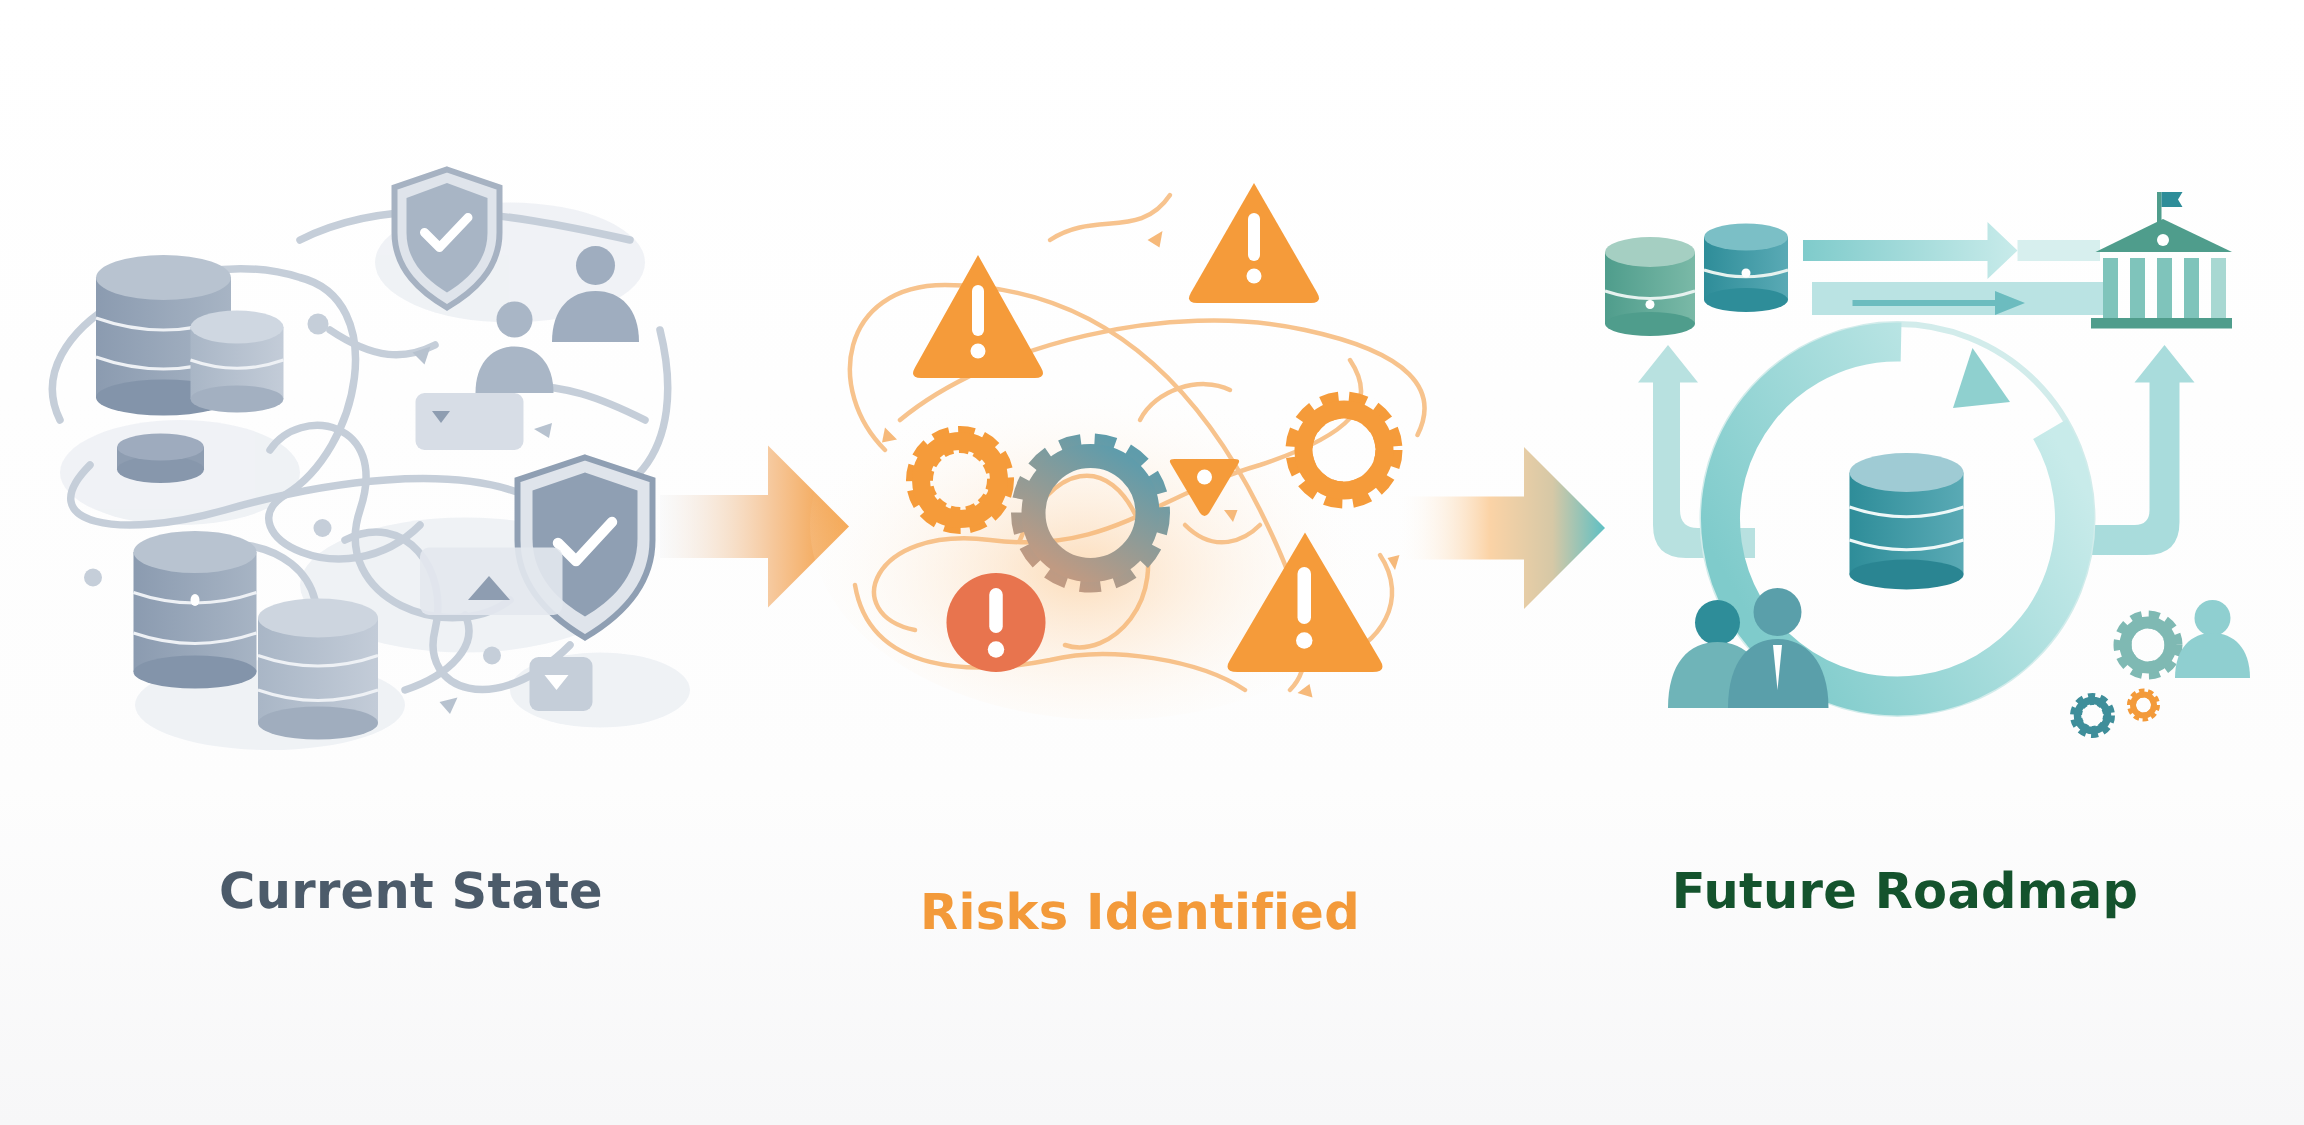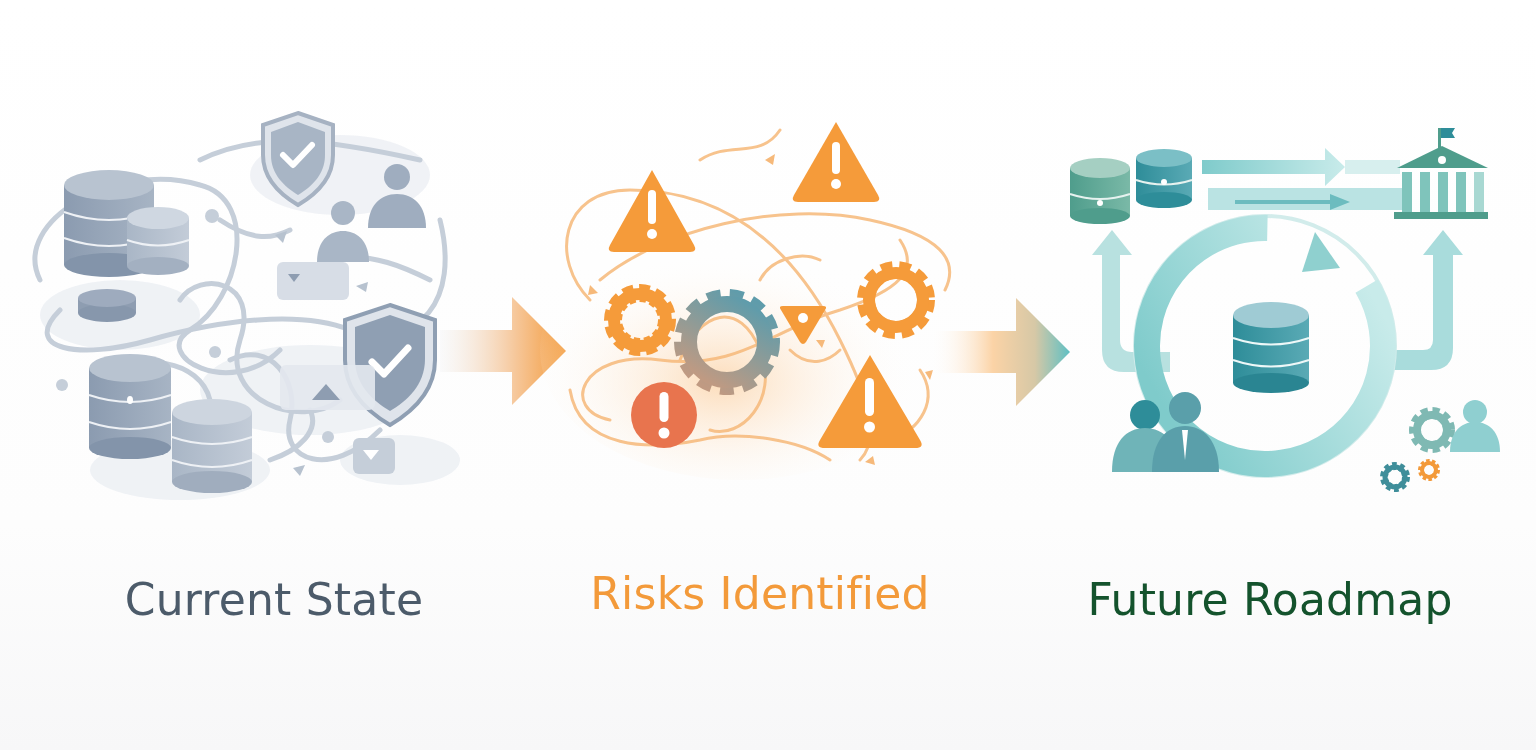--- a/index.html
+++ b/index.html
@@ -4,25 +4,26 @@
 <style>
   html, body { margin:0; padding:0; }
   body {
     width:1536px; height:750px; overflow:hidden; position:relative;
     background: linear-gradient(180deg,#ffffff 0%,#fdfdfd 70%,#f7f7f8 100%);
     font-family: "DejaVu Sans", sans-serif;
   }
   .stage { position:absolute; left:0; top:0; width:1536px; height:750px; }
   .panel { position:absolute; }
   .label {
-    position:absolute; font-size:44px; letter-spacing:0.2px; white-space:nowrap;
+    position:absolute; font-size:33px; letter-spacing:0.2px; white-space:nowrap;
     transform: translateX(-50%);
+    font-weight: bold;
   }
   #lbl-current { left:274px; top:574px; color:#4c5b6a; }
-  #lbl-risks   { left:760px; top:568px; color:#f39a3a; }
+  #lbl-risks   { left:760px; top:588px; color:#f39a3a; }
   #lbl-future  { left:1270px; top:574px; color:#14532d; }
   svg { display:block; }
 </style>
 </head>
 <body>
 
 <div class="stage">
 
   <div class="panel" style="left:0;top:100px;width:480px;height:420px;">
     <svg width="480" height="420" viewBox="0 0 480 420">

